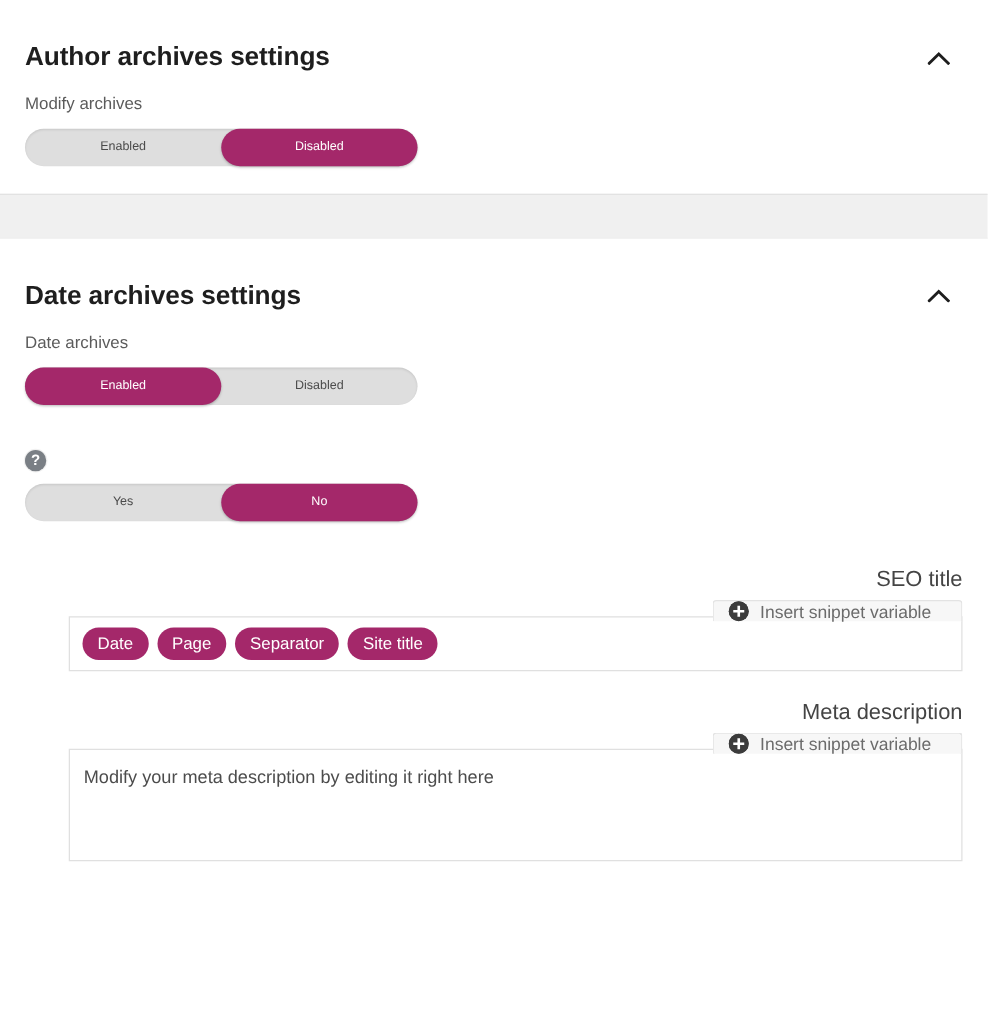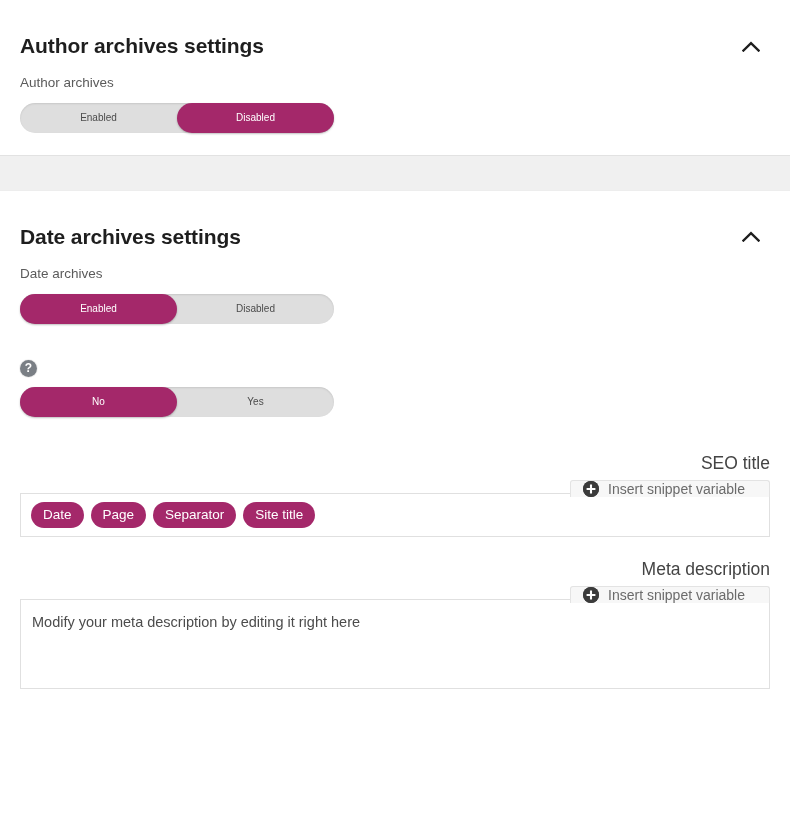--- a/index.html
+++ b/index.html
@@ -178,20 +178,21 @@
     line-height: 1;
     flex: 0 0 auto;
   }
   .plus-icon svg { display: block; }
 
   .snippet-field {
     border: 1px solid #e0e0e0;
     background: #ffffff;
     box-sizing: border-box;
     padding: 9px 10px;
+    margin-left: 35px;
   }
   .snippet-field.title-field {
     height: 44px;
     display: flex;
     align-items: center;
     gap: 7px;
     padding: 0 10px;
   }
   .snippet-field.desc-field {
     height: 90px;
@@ -230,21 +231,21 @@
     <div class="section-header">
       <div class="section-title">Author archives settings</div>
       <button class="chevron-btn">
         <svg width="18" height="11" viewBox="0 0 18 11" aria-hidden="true">
           <path d="M1.4 9.6 L9 2.2 L16.6 9.6" fill="none" stroke="#1e1e1e" stroke-width="2.3" stroke-linecap="square"></path>
         </svg>
       </button>
     </div>
 
     <div class="field-label">
-      <span>Author archives</span>
+      <span>Modify archives</span>
     </div>
 
     <div class="toggle">
       <div class="opt">Enabled</div>
       <div class="opt active">Disabled</div>
     </div>
 
     <div class="spacer-sm"></div>
   </div>
 
@@ -269,22 +270,22 @@
       <div class="opt">Disabled</div>
     </div>
 
     <div class="spacer-md"></div>
 
     <div class="field-label">
       <span class="help-icon">?</span>
     </div>
 
     <div class="toggle">
+      <div class="opt">Yes</div>
       <div class="opt active">No</div>
-      <div class="opt">Yes</div>
     </div>
 
     <div class="spacer-md"></div>
   </div>
 
   <div class="snippet-block">
     <div class="snippet-row">
       <div class="snippet-label">SEO title</div>
       <button class="insert-btn">
         <span class="plus-icon">

